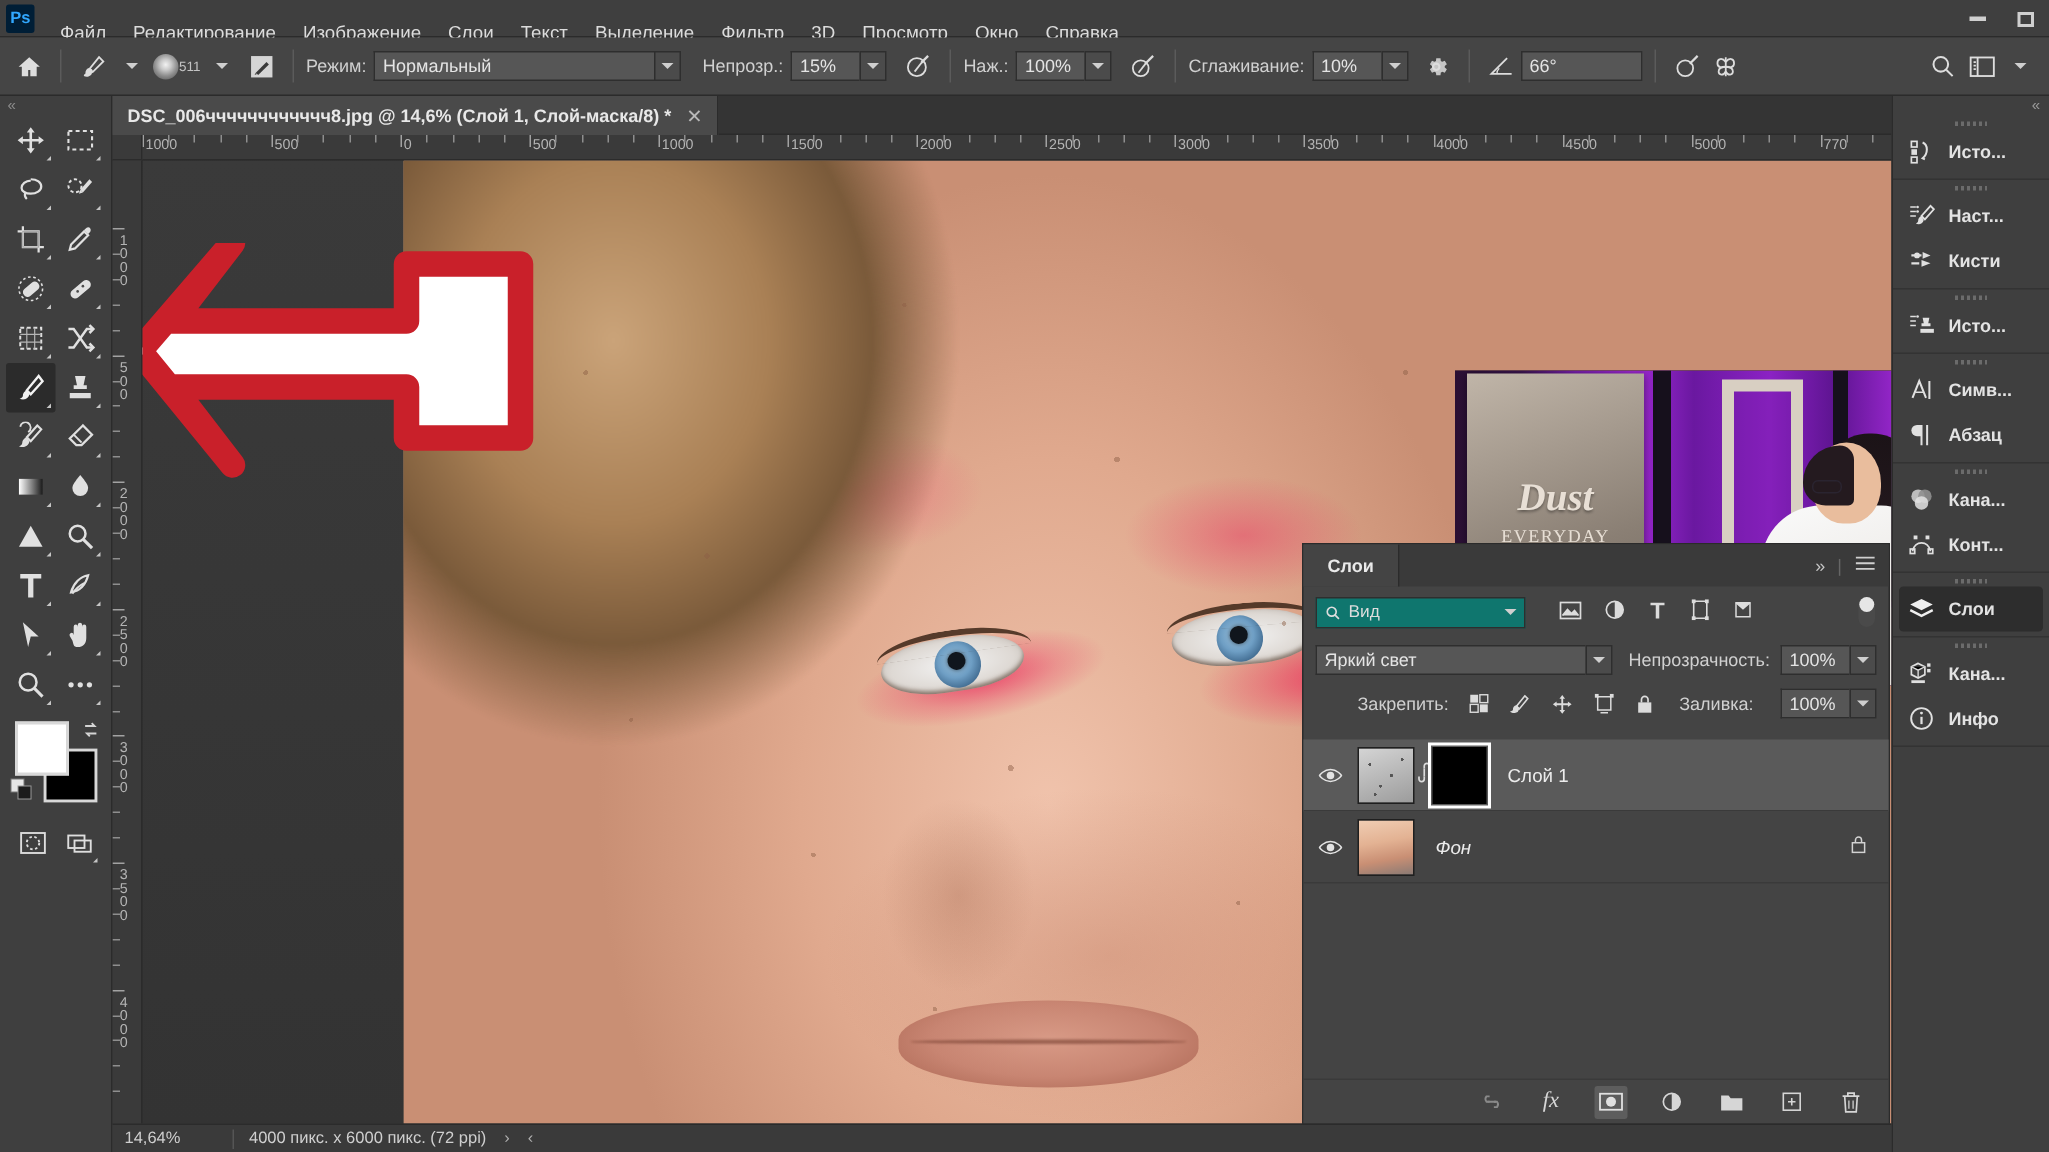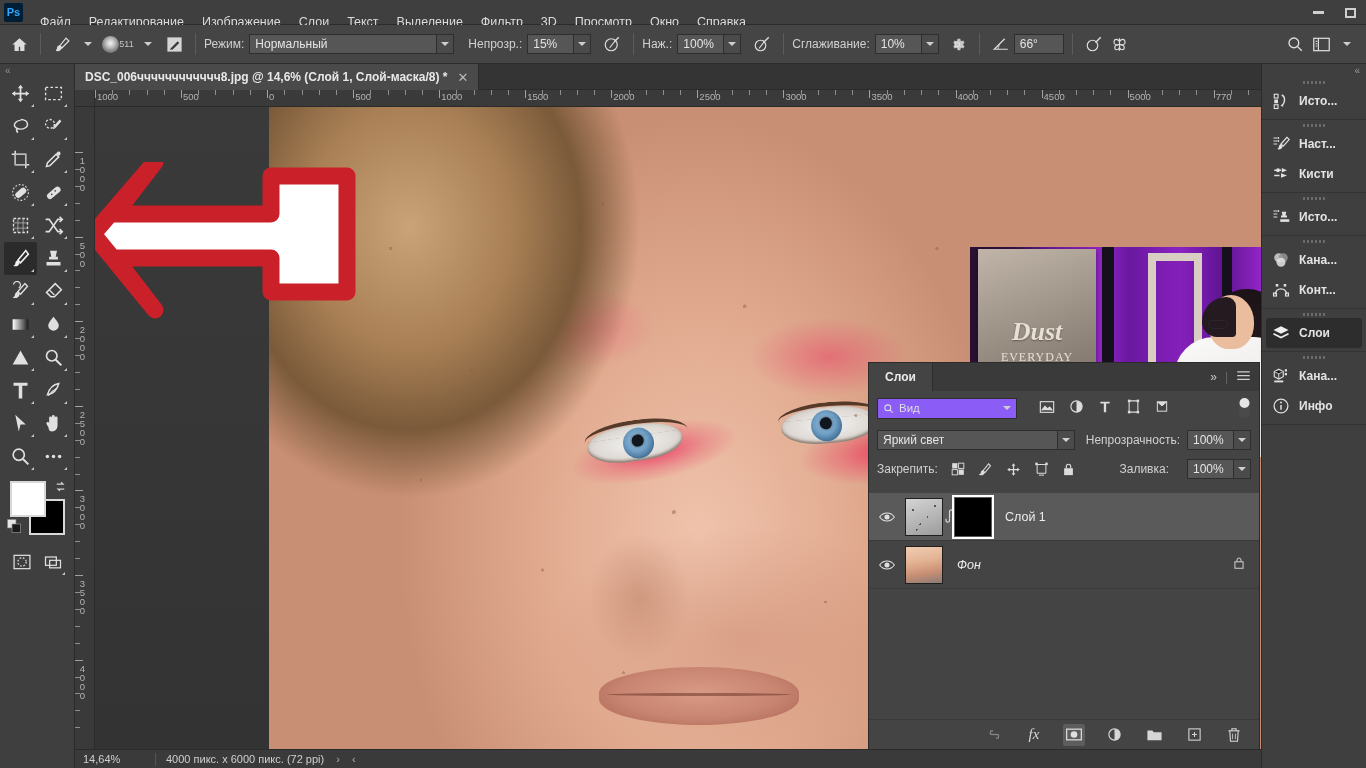--- a/index.html
+++ b/index.html
@@ -335,30 +335,30 @@
   }
   .lp-tabs { height:28px; background:#3a3a3a; display:flex; align-items:stretch; }
   .lp-tab {
     padding:0 16px; display:flex; align-items:center; background:#444;
     font-size:12px; color:#eaeaea; font-weight:bold;
     border-right:1px solid #2b2b2b;
   }
   .lp-tabs-right { margin-left:auto; display:flex; align-items:center; gap:8px; padding-right:8px; color:#c6c6c6; }
   .lp-filter { height:34px; display:flex; align-items:center; padding:0 8px; gap:8px; }
   .lp-search {
-    flex:0 0 140px; height:21px; background:#8b5cf6; border:1px solid #2e2e2e;
+    flex:0 0 140px; height:21px; background:#0f766e; border:1px solid #2e2e2e;
     display:flex; align-items:center; padding:0 5px; gap:5px; font-size:11.5px; color:#ddd;
   }
   .lp-search .sc { margin-left:auto; }
   .lp-ficons { display:flex; align-items:center; gap:14px; margin-left:14px; color:#dcdcdc; }
   .lp-toggle {
     margin-left:auto; width:13px; height:24px;
   }
   .lp-blend { height:30px; display:flex; align-items:center; padding:0 8px; gap:7px; }
-  .lp-lock { height:28px; display:flex; align-items:center; padding:0 8px; gap:13px; }
+  .lp-lock { height:28px; display:flex; align-items:center; padding:0 8px; gap:13px;margin-left:28px; }
   .lp-lock .li { color:#dcdcdc; display:flex; align-items:center; }
   .lp-list { position:absolute; top:130px; left:0; right:0; bottom:30px; background:#444; }
   .lyr { height:48px; display:flex; align-items:center; border-bottom:1px solid #3a3a3a; }
   .lyr.sel { background:#5a5a5a; }
   .lyr .eye-col { width:36px; display:flex; justify-content:center; color:#e2e2e2; }
   .thumb { width:38px; height:38px; border:1px solid #1f1f1f; }
   .thumb.tex { background:linear-gradient(160deg,#d4d4d4,#9c9c9c); position:relative; overflow:hidden;}
   .thumb.tex:after{content:"";position:absolute;inset:0;
     background-image:radial-gradient(circle 1px at 20% 30%,#555 99%,transparent),radial-gradient(circle 1px at 60% 50%,#555 99%,transparent),radial-gradient(circle 1px at 40% 70%,#555 99%,transparent),radial-gradient(circle 1px at 80% 20%,#555 99%,transparent),radial-gradient(circle 1px at 30% 85%,#555 99%,transparent);}
   .thumb.ph { background:linear-gradient(170deg,#f0cdb3 0%, #e3b293 40%, #c98f74 70%, #8a7a74 100%); }
@@ -519,21 +519,21 @@
           <path d="M20 12.8v-1.6l2-1.5-2-3.4-2.3 1a8 8 0 00-1.4-.8L16 4h-4l-.3 2.5c-.5.2-1 .5-1.4.8l-2.3-1-2 3.4 2 1.5v1.6l-2 1.5 2 3.4 2.3-1c.4.3.9.6 1.4.8l.3 2.5h4l.3-2.5c.5-.2 1-.5 1.4-.8l2.3 1 2-3.4z" opacity=".85"></path>
         </svg>
     </div>
     <div class="opt-sep"></div>
     <div class="icobtn">
       <svg width="18" height="18" viewBox="0 0 24 24" fill="none" stroke="#ddd" stroke-width="1.6">
           <path d="M3 19h18L3 19 17 5"></path>
           <path d="M8 19a6 6 0 012-5" stroke-width="1.2"></path>
         </svg>
     </div>
-    <div class="field" style="width:50px">66°</div>
+    <div class="field" style="width:81px">66°</div>
     <div class="opt-sep"></div>
     <div class="icobtn">
       <svg width="18" height="18" viewBox="0 0 24 24" fill="none" stroke="#ddd" stroke-width="1.6">
           <circle cx="10" cy="14" r="7"></circle>
           <path d="M14 10 21 3" stroke-width="2"></path>
         </svg>
     </div>
     <div class="icobtn">
       <svg width="19" height="19" viewBox="0 0 24 24" fill="none" stroke="#ddd" stroke-width="1.5">
           <path d="M12 4v16"></path>
@@ -1293,20 +1293,44 @@
             <span>Исто...</span>
           </div>
         </div>
         <div class="dock-group">
           <div class="gg">
             <i></i>
           </div>
           <div class="dock-item">
             <span class="ic">
               <svg width="18" height="18" viewBox="0 0 24 24">
+                <path d="M4 19 10 4l6 15" fill="none" stroke="#e0e0e0" stroke-width="1.8"></path>
+                <path d="M6.5 14h7" stroke="#e0e0e0" stroke-width="1.5"></path>
+                <path d="M19 4v16" stroke="#e0e0e0" stroke-width="1.8"></path>
+              </svg>
+            </span>
+            <span>Симв...</span>
+          </div>
+          <div class="dock-item">
+            <span class="ic">
+              <svg width="18" height="18" viewBox="0 0 24 24">
+                <path d="M12 3v18M17 3v18" stroke="#e0e0e0" stroke-width="1.8"></path>
+                <path d="M12 3H8a5 5 0 000 10h4z" fill="#e0e0e0"></path>
+              </svg>
+            </span>
+            <span>Абзац</span>
+          </div>
+        </div>
+        <div class="dock-group">
+          <div class="gg">
+            <i></i>
+          </div>
+          <div class="dock-item">
+            <span class="ic">
+              <svg width="18" height="18" viewBox="0 0 24 24">
                 <circle cx="9" cy="9" r="6" fill="#bdbdbd"></circle>
                 <circle cx="15" cy="9" r="6" fill="#8f8f8f" opacity=".9"></circle>
                 <circle cx="12" cy="15" r="6" fill="#e3e3e3" opacity=".85"></circle>
               </svg>
             </span>
             <span>Кана...</span>
           </div>
           <div class="dock-item">
             <span class="ic">
               <svg width="18" height="18" viewBox="0 0 24 24">

